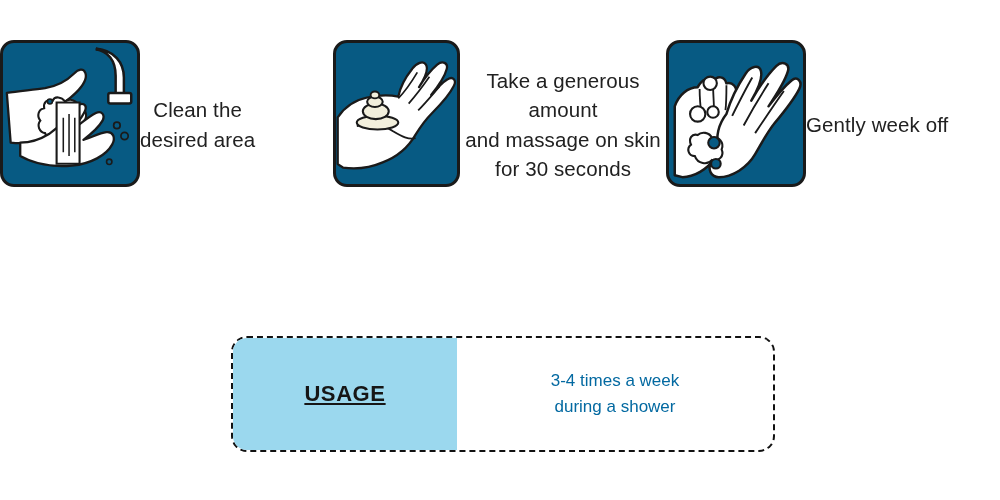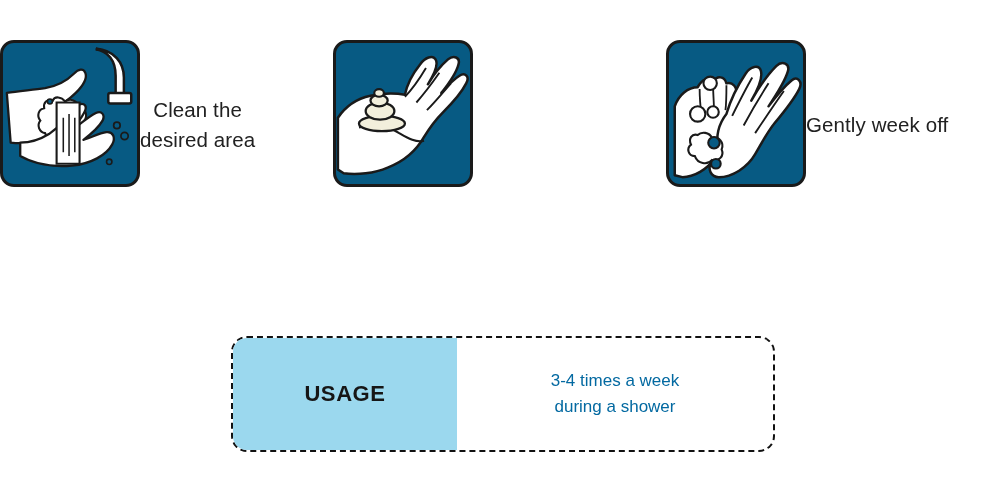--- a/index.html
+++ b/index.html
@@ -75,20 +75,21 @@
     display: flex;
     align-items: center;
     justify-content: center;
     flex: 0 0 auto;
   }
   .usage-label-text {
     font-size: 22px;
     font-weight: bold;
     letter-spacing: 0.6px;
     color: #161616;
+    text-decoration: underline;
   }
   .usage-value {
     flex: 1 1 auto;
     display: flex;
     align-items: center;
     justify-content: center;
     text-align: center;
   }
   .usage-value-text {
     font-size: 17px;
@@ -161,20 +162,23 @@
         <path d="M95 70 C103 62 113 50 120 42" fill="none" stroke="#1a1a1a" stroke-width="2"></path>
 
         <path d="M24 88 C38 84 54 86 66 94 C76 100 84 104 92 102" fill="none" stroke="#1a1a1a" stroke-width="2.2"></path>
 
         <ellipse cx="48" cy="84" rx="24" ry="8" fill="#f2efdc" stroke="#1a1a1a" stroke-width="2.4"></ellipse>
         <ellipse cx="46" cy="71" rx="15" ry="9" fill="#f2efdc" stroke="#1a1a1a" stroke-width="2.4"></ellipse>
         <ellipse cx="45" cy="60" rx="9" ry="6" fill="#f2efdc" stroke="#1a1a1a" stroke-width="2.4"></ellipse>
         <ellipse cx="45" cy="52" rx="5" ry="4" fill="#f2efdc" stroke="#1a1a1a" stroke-width="2.2"></ellipse>
       </svg>
     </div>
+    <div class="caption">Take a generous amount
+and massage on skin
+for 30 seconds</div>
   </div>
 
   <div class="step step-3">
     <div class="tile">
       <svg viewBox="0 0 140 147" xmlns="http://www.w3.org/2000/svg">
 
         <path d="M6 66 C10 54 20 46 30 46 C34 38 42 34 46 40 C50 34 58 34 60 42
                  C66 40 72 46 70 54 C74 60 72 70 66 76 C62 92 56 108 48 120
                  C40 132 26 140 14 140 L6 138 Z" fill="#ffffff" stroke="#1a1a1a" stroke-width="2.6" stroke-linejoin="round"></path>
 

